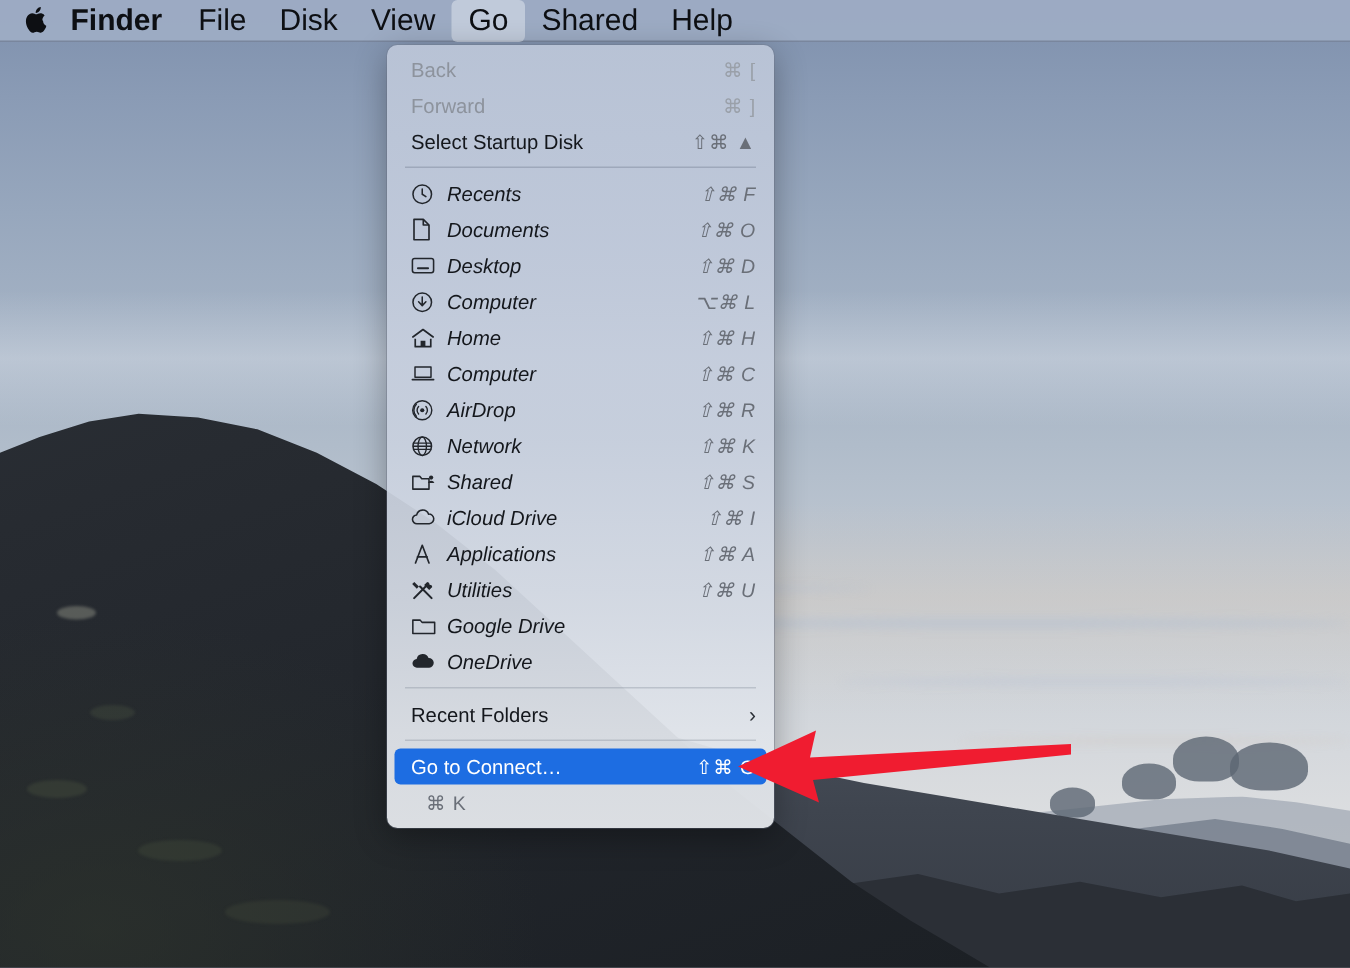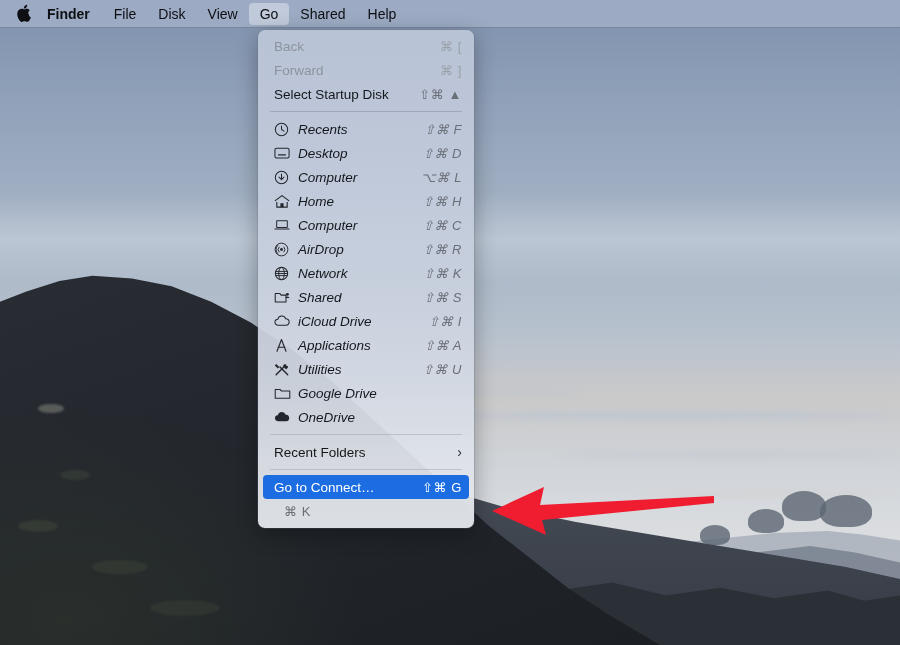--- a/index.html
+++ b/index.html
@@ -145,34 +145,34 @@
   
   #menubar {
     position:absolute; left:0; top:0; width:900px; height:28px;
     background:rgba(158,172,196,0.92);
     border-bottom:1px solid rgba(92,104,126,0.55);
     display:flex; align-items:center;
     padding-left:8px;
     z-index:40;
   }
   .mb-item {
-    font-size:14px; color:#0d0f13; line-height:1;
+    font-size:20px; color:#0d0f13; line-height:1;
     padding:4px 11px; border-radius:4px;
     white-space:nowrap;
   }
   .mb-item.bold { font-weight:bold; padding-left:9px; padding-right:13px; }
   .mb-item.active { background:rgba(214,221,232,0.62); }
   #apple-logo {
     width:30px; display:flex; align-items:center; justify-content:center;
     padding-bottom:2px;
   }
 
   
   #go-menu {
-    position:absolute; left:258px; top:30px; width:216px;
+    position:absolute; left:258px; top:30px; width:258px;
     border-radius:7px;
     background:linear-gradient(to bottom,
        rgba(188,198,216,0.93) 0%,
        rgba(193,202,219,0.93) 25%,
        rgba(200,208,222,0.93) 50%,
        rgba(212,218,228,0.94) 72%,
        rgba(224,228,234,0.95) 88%,
        rgba(229,232,236,0.95) 100%);
     box-shadow:0 6px 22px rgba(0,0,0,0.32), 0 0 0 0.5px rgba(120,130,150,0.5);
     padding:4px 0 5px 0;
@@ -293,20 +293,30 @@
     <span class="ico">
       <svg class="glyph" width="15" height="15" viewBox="0 0 16 16">
         <circle cx="8" cy="8" r="6.6" fill="none" stroke="#22262c" stroke-width="1.1"></circle>
         <path d="M8 4.3V8l2.6 1.7" fill="none" stroke="#22262c" stroke-width="1.1" stroke-linecap="round"></path>
       </svg>
     </span>
     <span class="lbl">Recents</span>
     <span class="key">⇧⌘ F</span>
   </div>
 
+  <div class="row indent">
+    <span class="ico">
+      <svg class="glyph" width="14" height="16" viewBox="0 0 14 16">
+        <path d="M2 1.2h6.2L12 5v9.8H2z" fill="none" stroke="#22262c" stroke-width="1.1" stroke-linejoin="round"></path>
+        <path d="M8.2 1.2V5H12" fill="none" stroke="#22262c" stroke-width="1.1" stroke-linejoin="round"></path>
+      </svg>
+    </span>
+    <span class="lbl">Documents</span>
+    <span class="key">⇧⌘ O</span>
+  </div>
 
   <div class="row indent">
     <span class="ico">
       <svg class="glyph" width="16" height="14" viewBox="0 0 17 14">
         <rect x="1" y="2" width="15" height="10.2" rx="1.6" fill="none" stroke="#22262c" stroke-width="1.1"></rect>
         <rect x="4.2" y="8.2" width="8.6" height="1.5" rx="0.7" fill="#22262c"></rect>
       </svg>
     </span>
     <span class="lbl">Desktop</span>
     <span class="key">⇧⌘ D</span>

